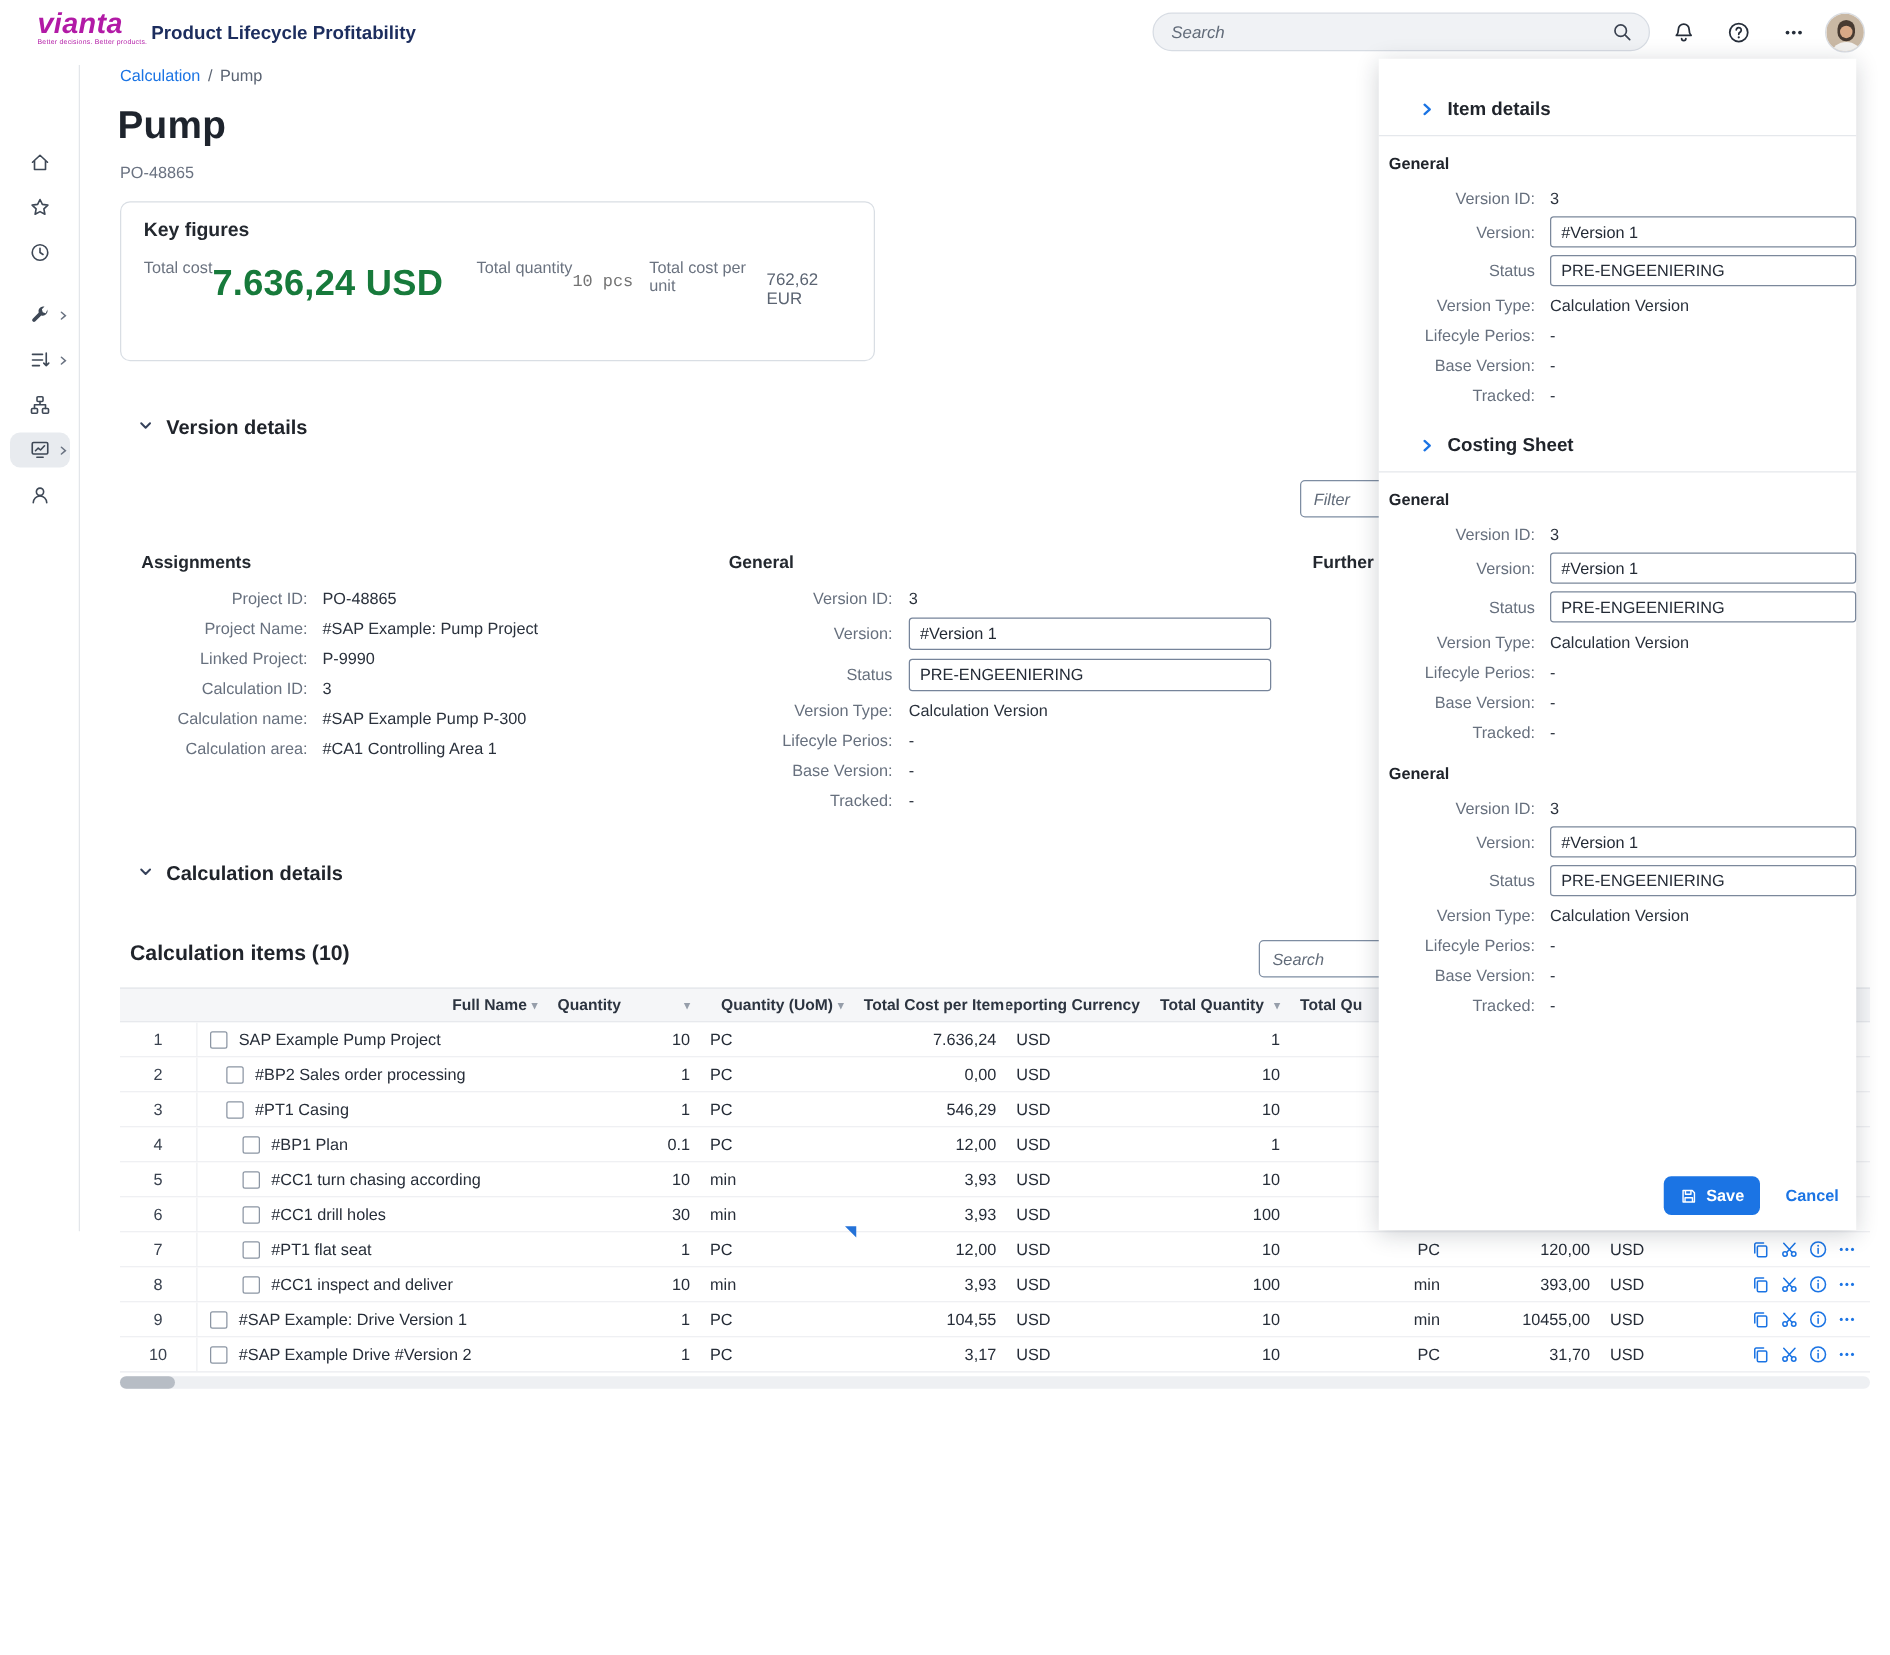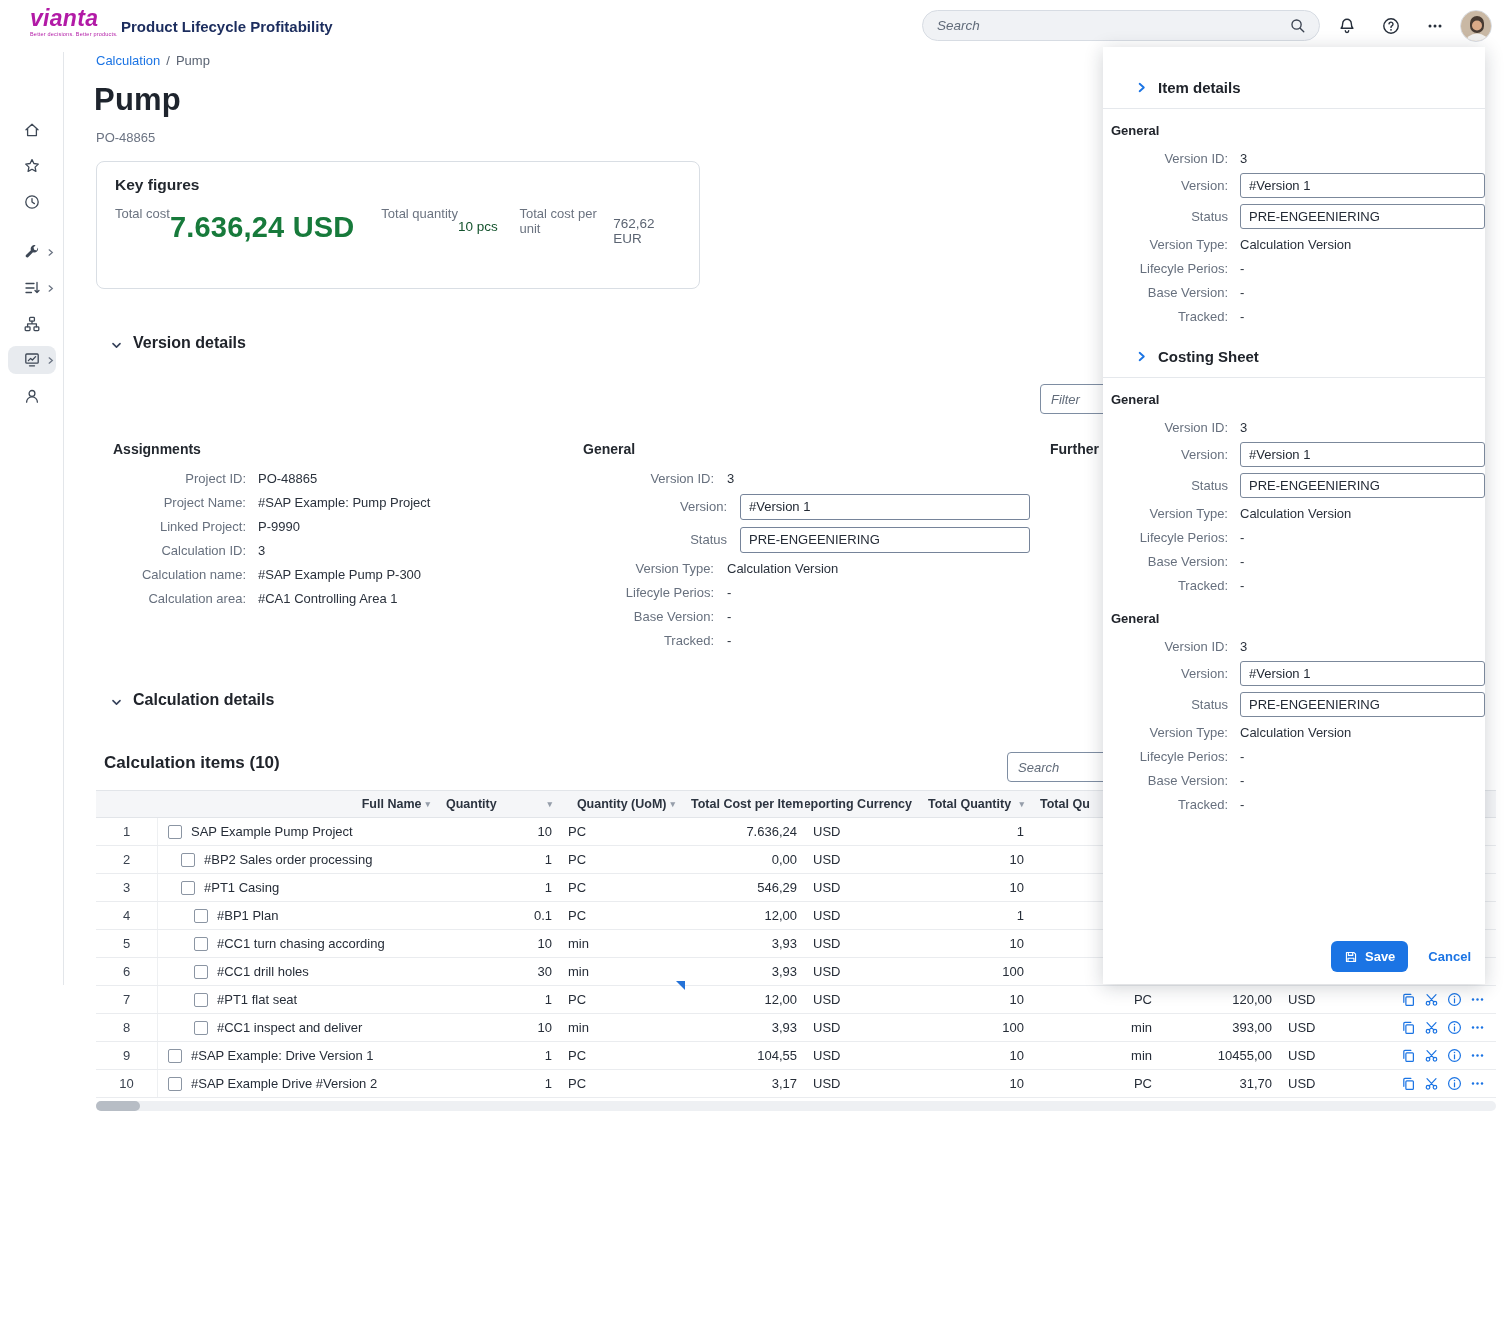--- a/index.html
+++ b/index.html
@@ -34,43 +34,43 @@
   .page-subtitle{position:absolute;left:96px;top:130px;font-size:13px;color:#6b7382;}
 
   .kf-card{position:absolute;left:96px;top:161px;width:604px;height:128px;border:1px solid #d9dee4;border-radius:8px;background:#fff;padding:14px 18px;}
   .kf-title{font-size:15.5px;font-weight:bold;color:#23282f;}
   .kf-row{display:flex;margin-top:12px;}
   .kf-col{display:flex;flex-direction:row;}
   .kf-col.c1{width:287px;}
   .kf-col.c2{width:152px;align-items:flex-start;padding-left:2px;}
   .kf-label{font-size:13px;color:#6b7380;}
   .kf-big{margin-top:5px;font-size:29px;font-weight:bold;color:#177a3b;letter-spacing:.2px;}
-  .kf-link{margin-top:0;font-size:13.5px;color:#14532d;cursor:pointer;align-self:center;}
+  .kf-link{margin-top:0;font-size:13.5px;color:#737373;cursor:pointer;align-self:center;font-family:Liberation Mono, monospace;}
   .kf-plain{margin-top:10px;font-size:13.5px;color:#5b6472;}
 
-  .section-header{position:absolute;display:flex;align-items:flex-end;gap:10px;z-index:1;}
+  .section-header{position:absolute;display:flex;align-items:flex-start;gap:10px;z-index:1;}
   .section-header .title{font-size:16px;font-weight:bold;color:#20242b;}
   .sh-version{left:110px;top:334px;}
   .sh-calc{left:110px;top:691px;}
 
   .ghost-input{border:1px solid #7e8da2;border-radius:4px;background:#fff;height:30px;padding:0 10px;font-family:inherit;font-size:13px;color:#3c4553;outline:none;}
   .ghost-input::placeholder{font-style:italic;color:#616b79;}
   .filter-input{position:absolute;left:1040px;top:384px;width:170px;z-index:1;}
   .items-search{position:absolute;left:1007px;top:752px;width:180px;z-index:1;}
 
   .vd-group{position:absolute;top:441px;z-index:1;}
   .vd-assign{left:96px;width:460px;}
   .vd-general{left:560px;width:470px;}
   .vd-group .group-title{font-size:14px;font-weight:bold;color:#23282f;margin-bottom:9px;}
   .vd-assign .group-title{margin-left:17px;}
   .vd-general .group-title{margin-left:23px;}
   .vd-further{position:absolute;left:1050px;top:441px;font-size:14px;font-weight:bold;color:#23282f;z-index:1;}
 
   .field-row{display:flex;align-items:center;min-height:24px;}
-  .field-row.input-row{min-height:33px;justify-content:flex-end;}
+  .field-row.input-row{min-height:33px;}
   .field-label{text-align:right;color:#67707e;flex:none;}
   .field-value{color:#2a313c;margin-left:12px;}
   .field-input{border:1px solid #76849a;border-radius:3px;background:#fff;padding:0 8px;font-family:inherit;font-size:13px;color:#232a35;margin-left:12px;outline:none;}
   .vd-group .field-label{width:150px;}
   .vd-general .field-label{width:154px;}
   .vd-general .field-value{margin-left:13px;}
   .vd-general .field-input{width:290px;height:26px;margin-left:13px;}
 
   .items-title{position:absolute;left:104px;top:753px;font-size:17px;font-weight:bold;color:#20242b;z-index:1;}
 

